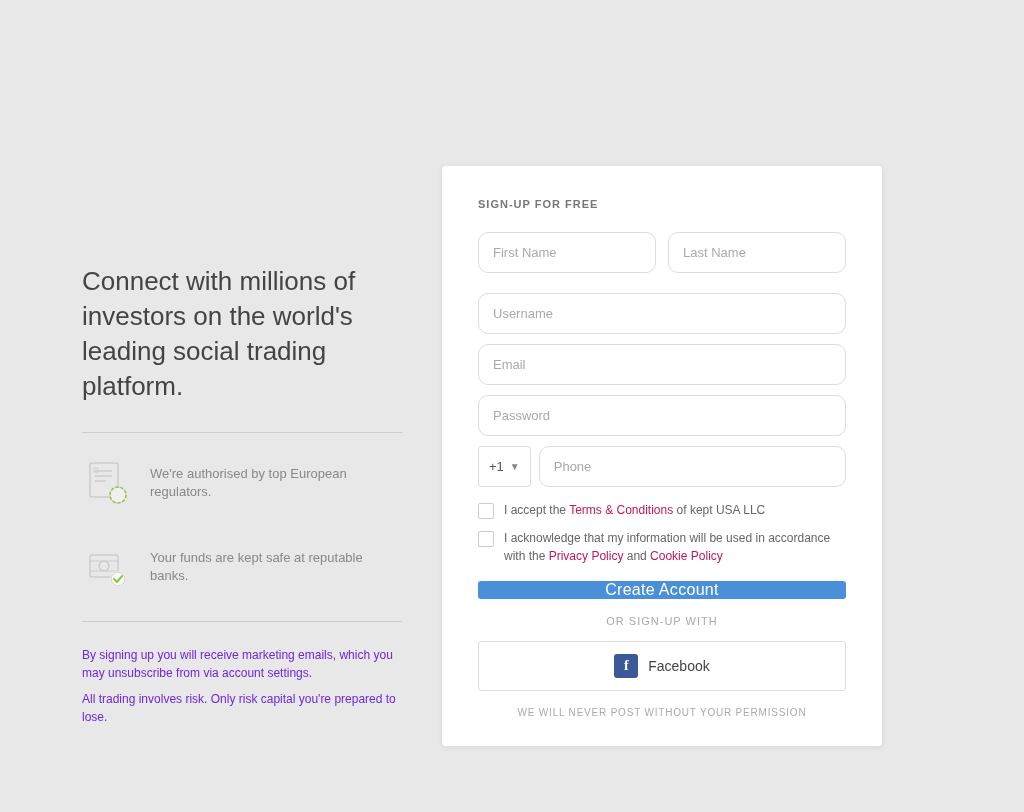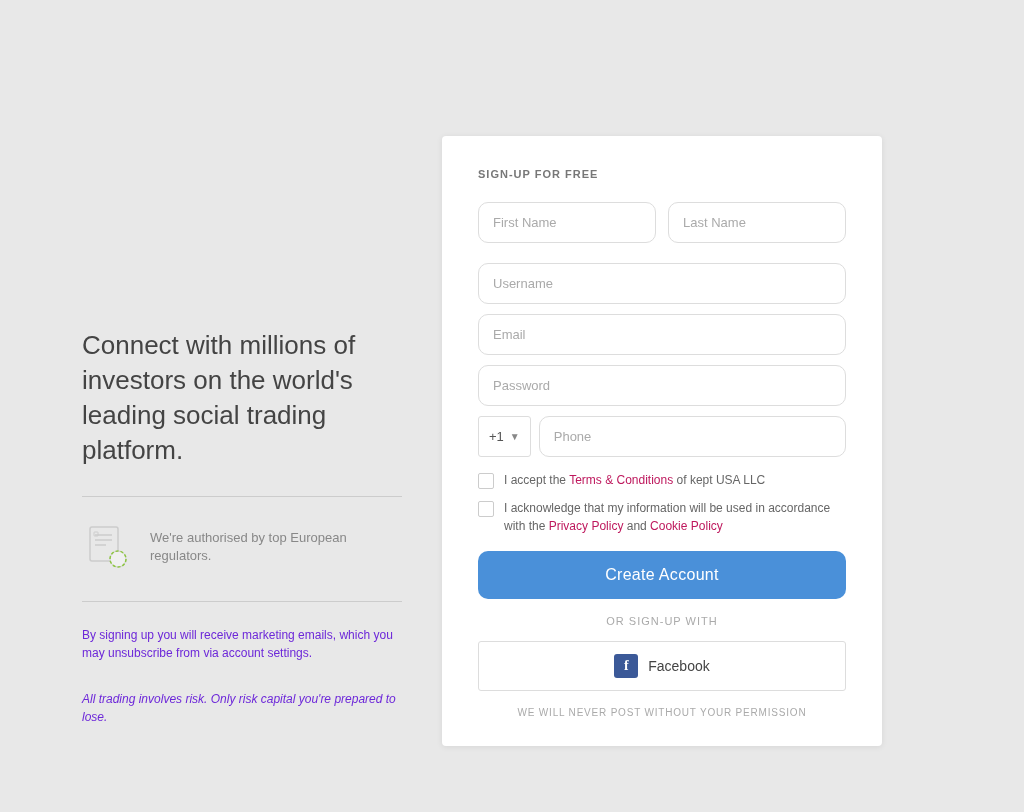--- a/index.html
+++ b/index.html
@@ -62,22 +62,21 @@
       color: #888;
       line-height: 1.4;
     }
     .footer-text {
       font-size: 12px;
       color: #6d28d9;
       line-height: 1.5;
       margin-top: 4px;
     }
     .footer-text p + p {
-      margin-top: 28px;
-      font-style: italic;
+      margin-top: 8px;
     }
 
     
     .form-card {
       flex: 0 0 440px;
       background: #fff;
       border-radius: 4px;
       padding: 32px 36px 28px;
       box-shadow: 0 1px 6px rgba(0,0,0,0.08);
     }
@@ -164,25 +163,24 @@
       font-size: 12px;
       color: #666;
       line-height: 1.5;
     }
     .checkbox-label a {
       color: #be185d;
       text-decoration: none;
     }
     .btn-create {
       width: 100%;
-      padding: 15px;
       background-color: #4a90d9;
       color: #fff;
       border: none;
-      border-radius: 10px;
+      border-radius: 3px;
       font-size: 16px;
       font-weight: 500;
       cursor: pointer;
       letter-spacing: 0.3px;
       margin-bottom: 16px;
     }
     .or-divider {
       text-align: center;
       font-size: 11px;
       color: #aaa;
@@ -258,20 +256,34 @@
             <line x1="13" y1="24" x2="24" y2="24" stroke="#ccc" stroke-width="1.5"></line>
             <rect x="12" y="11" width="4" height="4" rx="0.5" stroke="#ccc" stroke-width="1" fill="none"></rect>
             <circle cx="36" cy="38" r="8" fill="#f0f0f0" stroke="#ccc" stroke-width="1"></circle>
             <circle cx="36" cy="38" r="8" fill="none" stroke="#8dc63f" stroke-width="1.5" stroke-dasharray="3,2"></circle>
           </svg>
         </div>
         <p class="feature-text">We're authorised by top European regulators.</p>
       </div>
 
 
+      <div class="feature-item">
+        <div class="feature-icon">
+          <svg viewBox="0 0 52 52" fill="none" xmlns="http://www.w3.org/2000/svg">
+            <rect x="8" y="14" width="28" height="22" rx="2" stroke="#ccc" stroke-width="1.5" fill="none"></rect>
+            <circle cx="22" cy="25" r="5" stroke="#ccc" stroke-width="1.5" fill="none"></circle>
+            <line x1="8" y1="20" x2="36" y2="20" stroke="#ccc" stroke-width="1"></line>
+            <line x1="8" y1="30" x2="36" y2="30" stroke="#ccc" stroke-width="1"></line>
+            <circle cx="36" cy="38" r="8" fill="#f8f8f8"></circle>
+            <circle cx="36" cy="38" r="7" stroke="#ccc" stroke-width="1" fill="none"></circle>
+            <path d="M32 38 L35 41 L40 35" stroke="#8dc63f" stroke-width="2" stroke-linecap="round" stroke-linejoin="round"></path>
+          </svg>
+        </div>
+        <p class="feature-text">Your funds are kept safe at reputable banks.</p>
+      </div>
 
     </div>
 
     <hr class="divider">
 
     <div class="footer-text">
       <p>By signing up you will receive marketing emails, which you may unsubscribe from via account settings.</p>
       <p>All trading involves risk. Only risk capital you're prepared to lose.</p>
     </div>
   </div>

